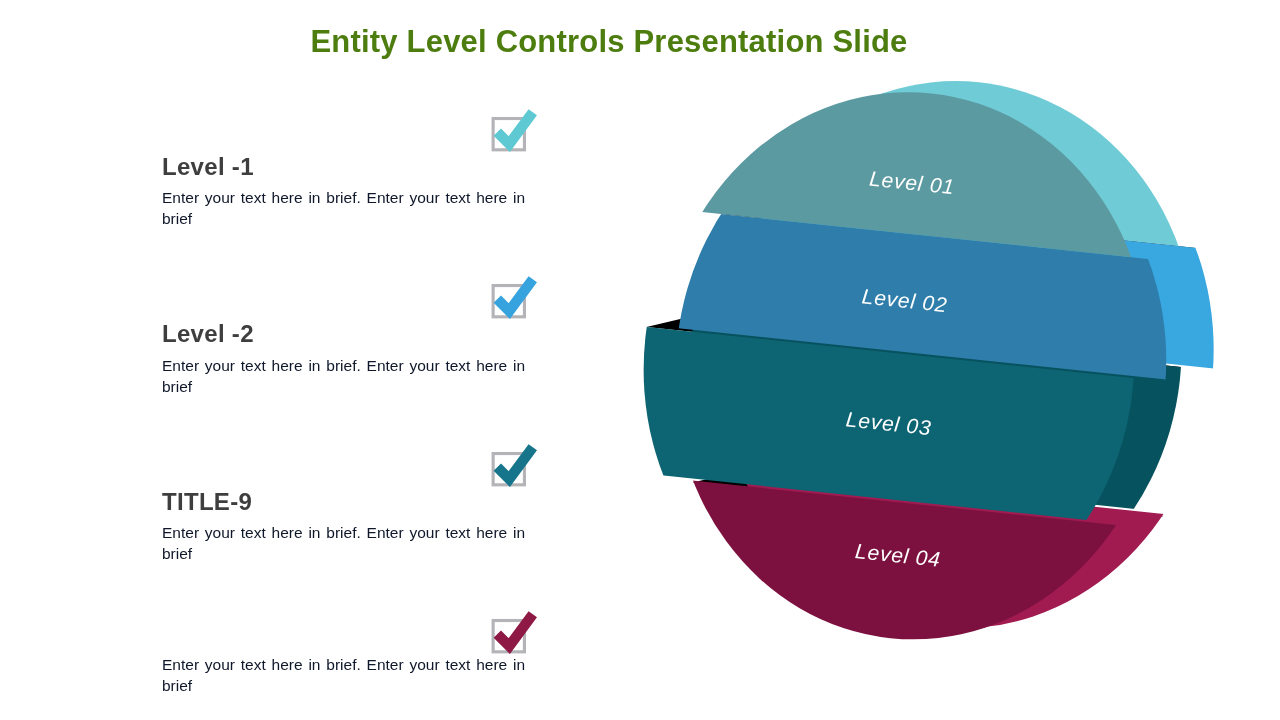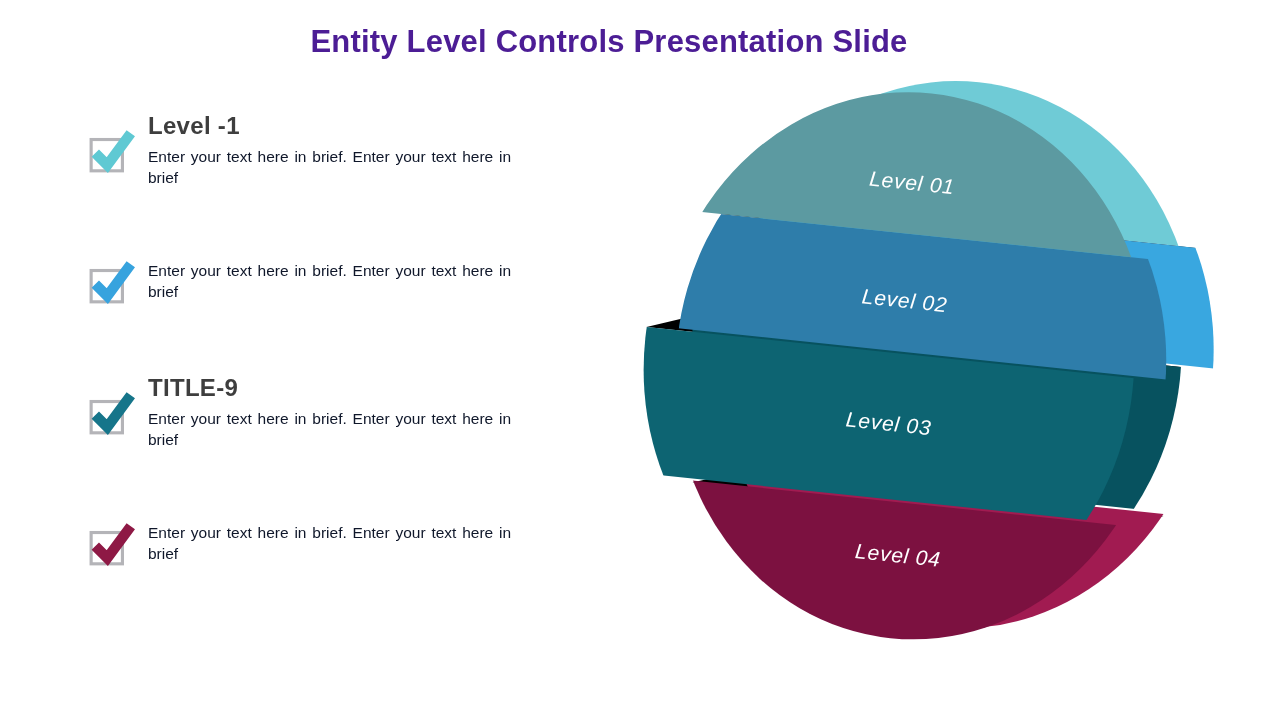--- a/index.html
+++ b/index.html
@@ -2,25 +2,25 @@
 <html><head>
 <meta charset="utf-8">
 <style>
   html,body{margin:0;padding:0;}
   body{
     width:1280px;height:720px;background:#ffffff;overflow:hidden;position:relative;
     font-family:"Liberation Sans",sans-serif;
   }
   .slide-title{
     position:absolute;left:609px;top:24px;transform:translateX(-50%);
-    font-size:31px;font-weight:bold;color:#4c1d95;white-space:nowrap;
+    font-size:31px;font-weight:bold;color:#4d7c0f;white-space:nowrap;
     letter-spacing:0.2px;
   }
   .list{position:absolute;left:88px;top:106px;width:450px;}
-  .item{display:flex;align-items:center;margin-bottom:44px;min-height:87px;}
+  .item{display:flex;align-items:flex-end;margin-bottom:44px;min-height:87px;flex-direction:column;}
   .check-svg{flex:0 0 auto;width:48px;height:44px;margin-top:2px;overflow:visible;}
   .itext{margin-left:12px;width:376px;}
   .ihead{
     font-size:24px;font-weight:bold;color:#3e3e3e;letter-spacing:0.3px;
     margin-top:2px;margin-bottom:7px;line-height:1.1;
   }
   .ibody{
     font-size:15.5px;color:#0f172a;line-height:21px;width:372px;
     word-spacing:1.5px;
   }
@@ -47,20 +47,21 @@
       <div class="ibody">Enter your text here in brief. Enter your text here in brief</div>
     </div>
   </div>
 
   <div class="item">
     <svg class="check-svg" viewBox="0 0 46 42">
       <rect x="3" y="10" width="30" height="30" fill="#ffffff" stroke-width="3" stroke="#b4b4b8"></rect>
       <path d="M 7 23 L 18.5 34.5 L 41 4" fill="none" stroke-width="10" stroke-linejoin="miter" stroke="#37a3de"></path>
     </svg>
     <div class="itext">
+      <div class="ihead">Level -2</div>
       <div class="ibody">Enter your text here in brief. Enter your text here in brief</div>
     </div>
   </div>
 
   <div class="item">
     <svg class="check-svg" viewBox="0 0 46 42">
       <rect x="3" y="10" width="30" height="30" fill="#ffffff" stroke-width="3" stroke="#b4b4b8"></rect>
       <path d="M 7 23 L 18.5 34.5 L 41 4" fill="none" stroke-width="10" stroke-linejoin="miter" stroke="#16758a"></path>
     </svg>
     <div class="itext">

